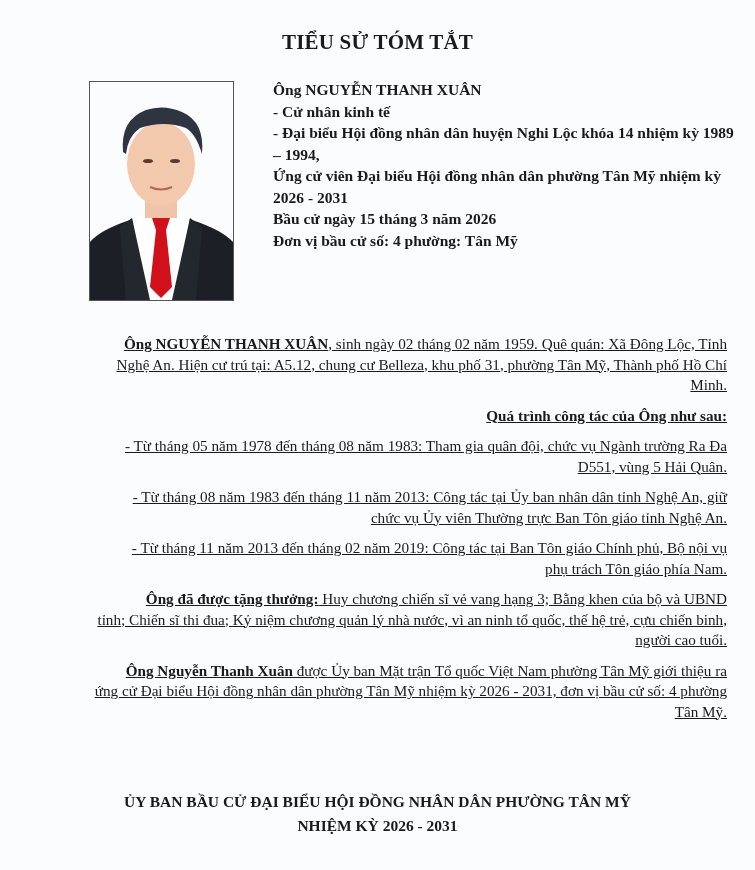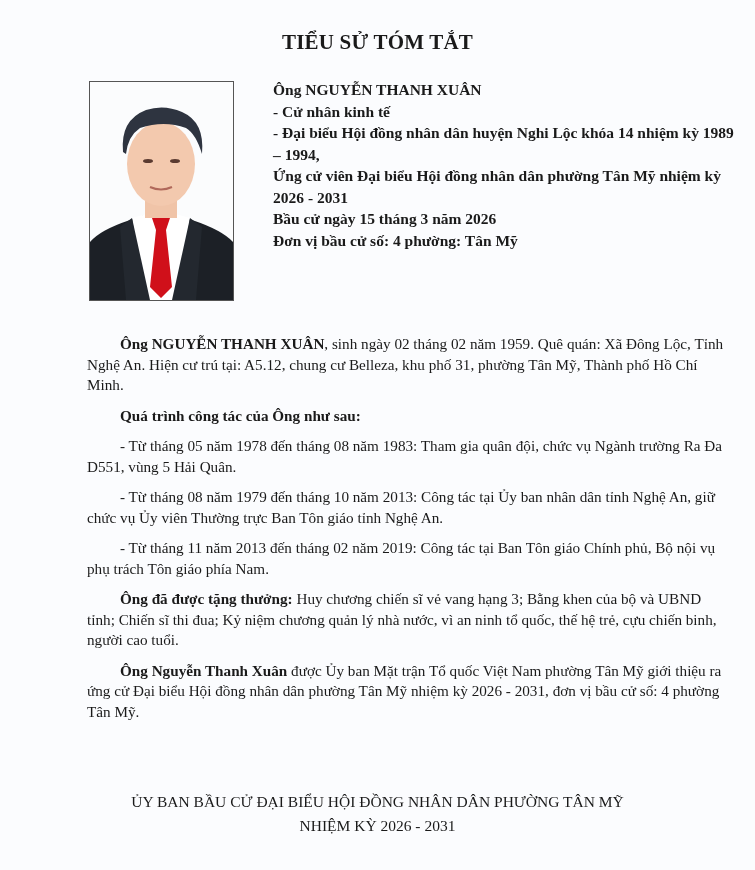--- a/index.html
+++ b/index.html
@@ -28,26 +28,26 @@
   .header-info {
     position: absolute; left: 273px; top: 79px; width: 470px;
     font-weight: bold; font-size: 15.5px; line-height: 21.5px;
   }
   .header-info div { margin: 0; }
 
   .body-text {
     position: absolute; left: 87px; top: 334px; width: 640px;
     font-size: 15.2px; line-height: 20.5px;
   }
-  .para { margin: 0 0 10px 0; text-indent: 33px; text-align: left; }
+  .para { margin: 0 0 10px 0; text-indent: 33px; text-align: right; text-decoration: underline; }
   .para b { font-weight: bold; }
 
   .footer {
     position: absolute; left: 0; top: 790px; width: 755px;
-    text-align: center; font-weight: normal; font-size: 15.5px; line-height: 24px;
+    text-align: center; font-weight: bold; font-size: 15.5px; line-height: 24px;
   }
 </style>
 </head>
 <body>
 
 <div class="page">
 
   <div class="title">TIỂU SỬ TÓM TẮT</div>
 
   <div class="photo">
@@ -81,21 +81,21 @@
     <div>- Đại biểu Hội đồng nhân dân huyện Nghi Lộc khóa 14 nhiệm kỳ 1989 – 1994,</div>
     <div>Ứng cử viên Đại biểu Hội đồng nhân dân phường Tân Mỹ nhiệm kỳ 2026 - 2031</div>
     <div>Bầu cử ngày 15 tháng 3 năm 2026</div>
     <div>Đơn vị bầu cử số: 4  phường: Tân Mỹ</div>
   </div>
 
   <div class="body-text">
     <p class="para"><b>Ông NGUYỄN THANH XUÂN</b><span>, sinh ngày 02 tháng 02 năm 1959. Quê quán: Xã Đông Lộc, Tỉnh Nghệ An. Hiện cư trú tại: A5.12, chung cư Belleza, khu phố 31, phường Tân Mỹ, Thành phố Hồ Chí Minh.</span></p>
     <p class="para"><b>Quá trình công tác của Ông như sau:</b></p>
     <p class="para">- Từ tháng 05 năm 1978 đến tháng 08 năm 1983: Tham gia quân đội, chức vụ Ngành trường Ra Đa D551, vùng 5 Hải Quân.</p>
-    <p class="para">- Từ tháng 08 năm 1979 đến tháng 10 năm 2013: Công tác tại Ủy ban nhân dân tỉnh Nghệ An, giữ chức vụ Ủy viên Thường trực Ban Tôn giáo tỉnh Nghệ An.</p>
+    <p class="para">- Từ tháng 08 năm 1983 đến tháng 11 năm 2013: Công tác tại Ủy ban nhân dân tỉnh Nghệ An, giữ chức vụ Ủy viên Thường trực Ban Tôn giáo tỉnh Nghệ An.</p>
     <p class="para">- Từ tháng 11 năm 2013 đến tháng 02 năm 2019: Công tác tại Ban Tôn giáo Chính phủ, Bộ nội vụ phụ trách Tôn giáo phía Nam.</p>
     <p class="para"><b>Ông đã được tặng thưởng:</b><span> Huy chương chiến sĩ vẻ vang hạng 3; Bằng khen của bộ và UBND tỉnh; Chiến sĩ thi đua; Kỷ niệm chương quản lý nhà nước, vì an ninh tổ quốc, thế hệ trẻ, cựu chiến binh, người cao tuổi.</span></p>
     <p class="para"><b>Ông Nguyễn Thanh Xuân</b><span> được Ủy ban Mặt trận Tổ quốc Việt Nam phường Tân Mỹ giới thiệu ra ứng cử Đại biểu Hội đồng nhân dân phường Tân Mỹ nhiệm kỳ 2026 - 2031, đơn vị bầu cử số: 4 phường Tân Mỹ.</span></p>
   </div>
 
   <div class="footer">
     <div>ỦY BAN BẦU CỬ ĐẠI BIỂU HỘI ĐỒNG NHÂN DÂN PHƯỜNG TÂN MỸ</div>
     <div>NHIỆM KỲ 2026 - 2031</div>
   </div>
 

